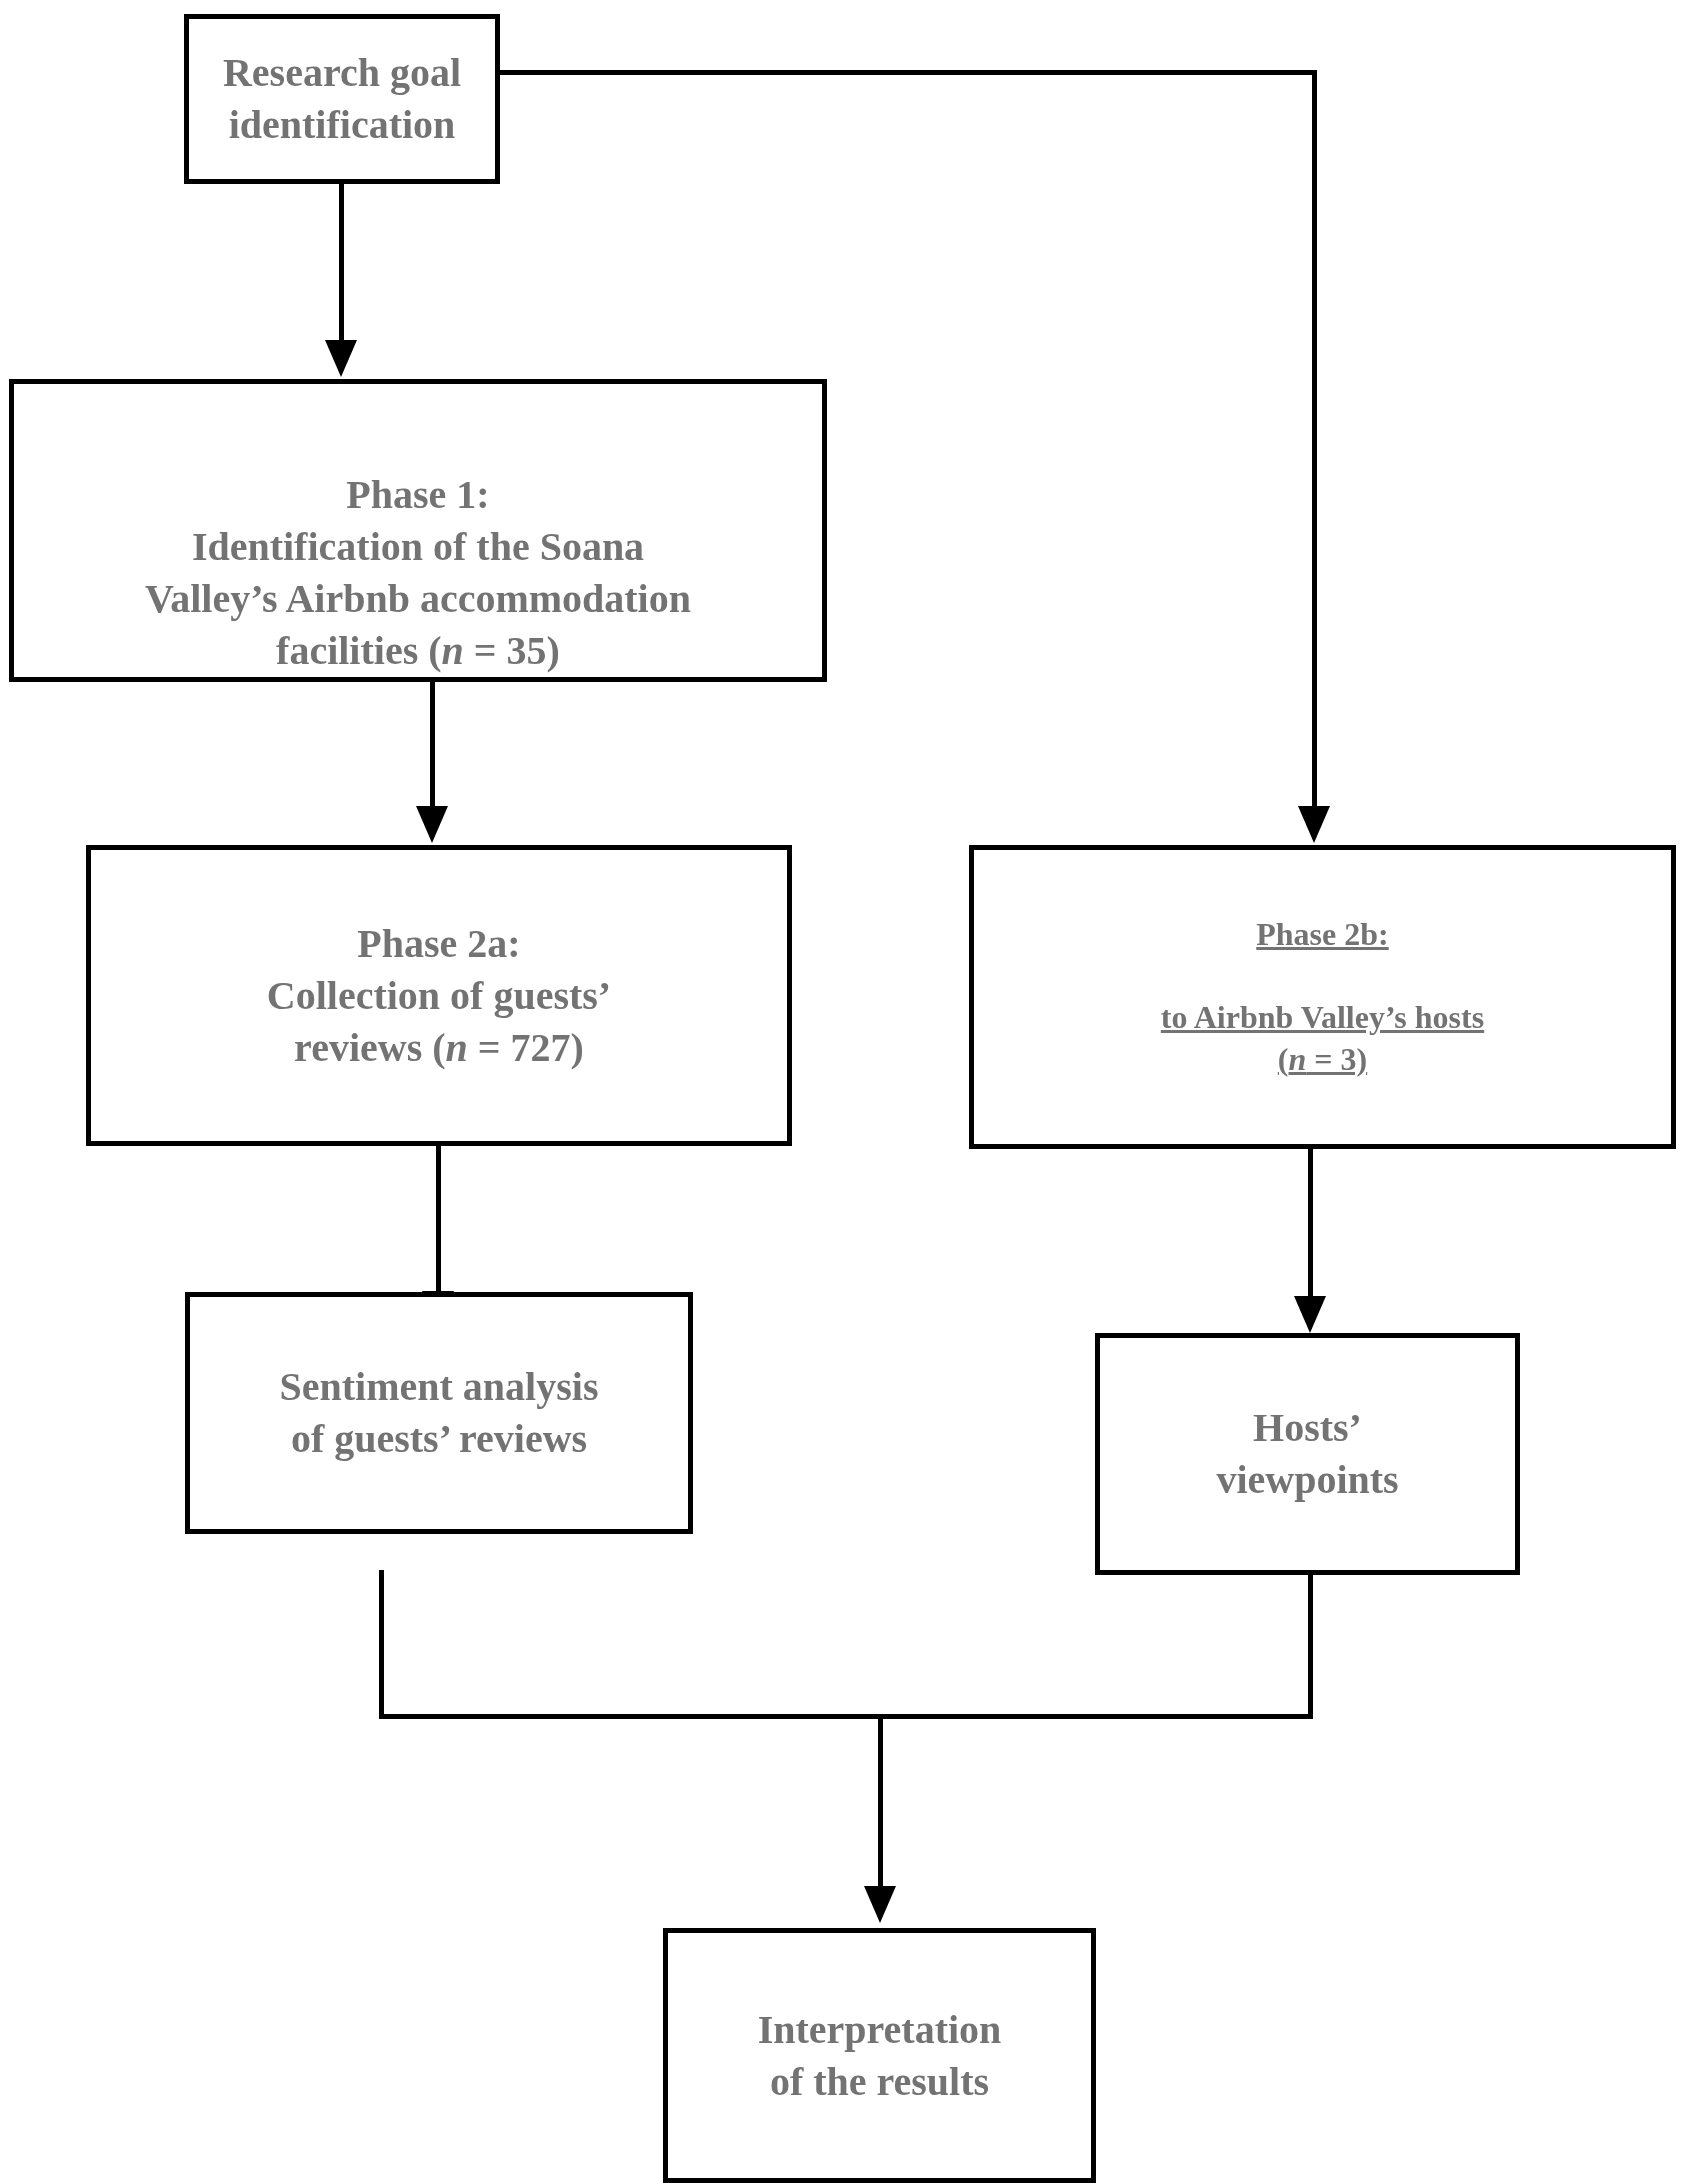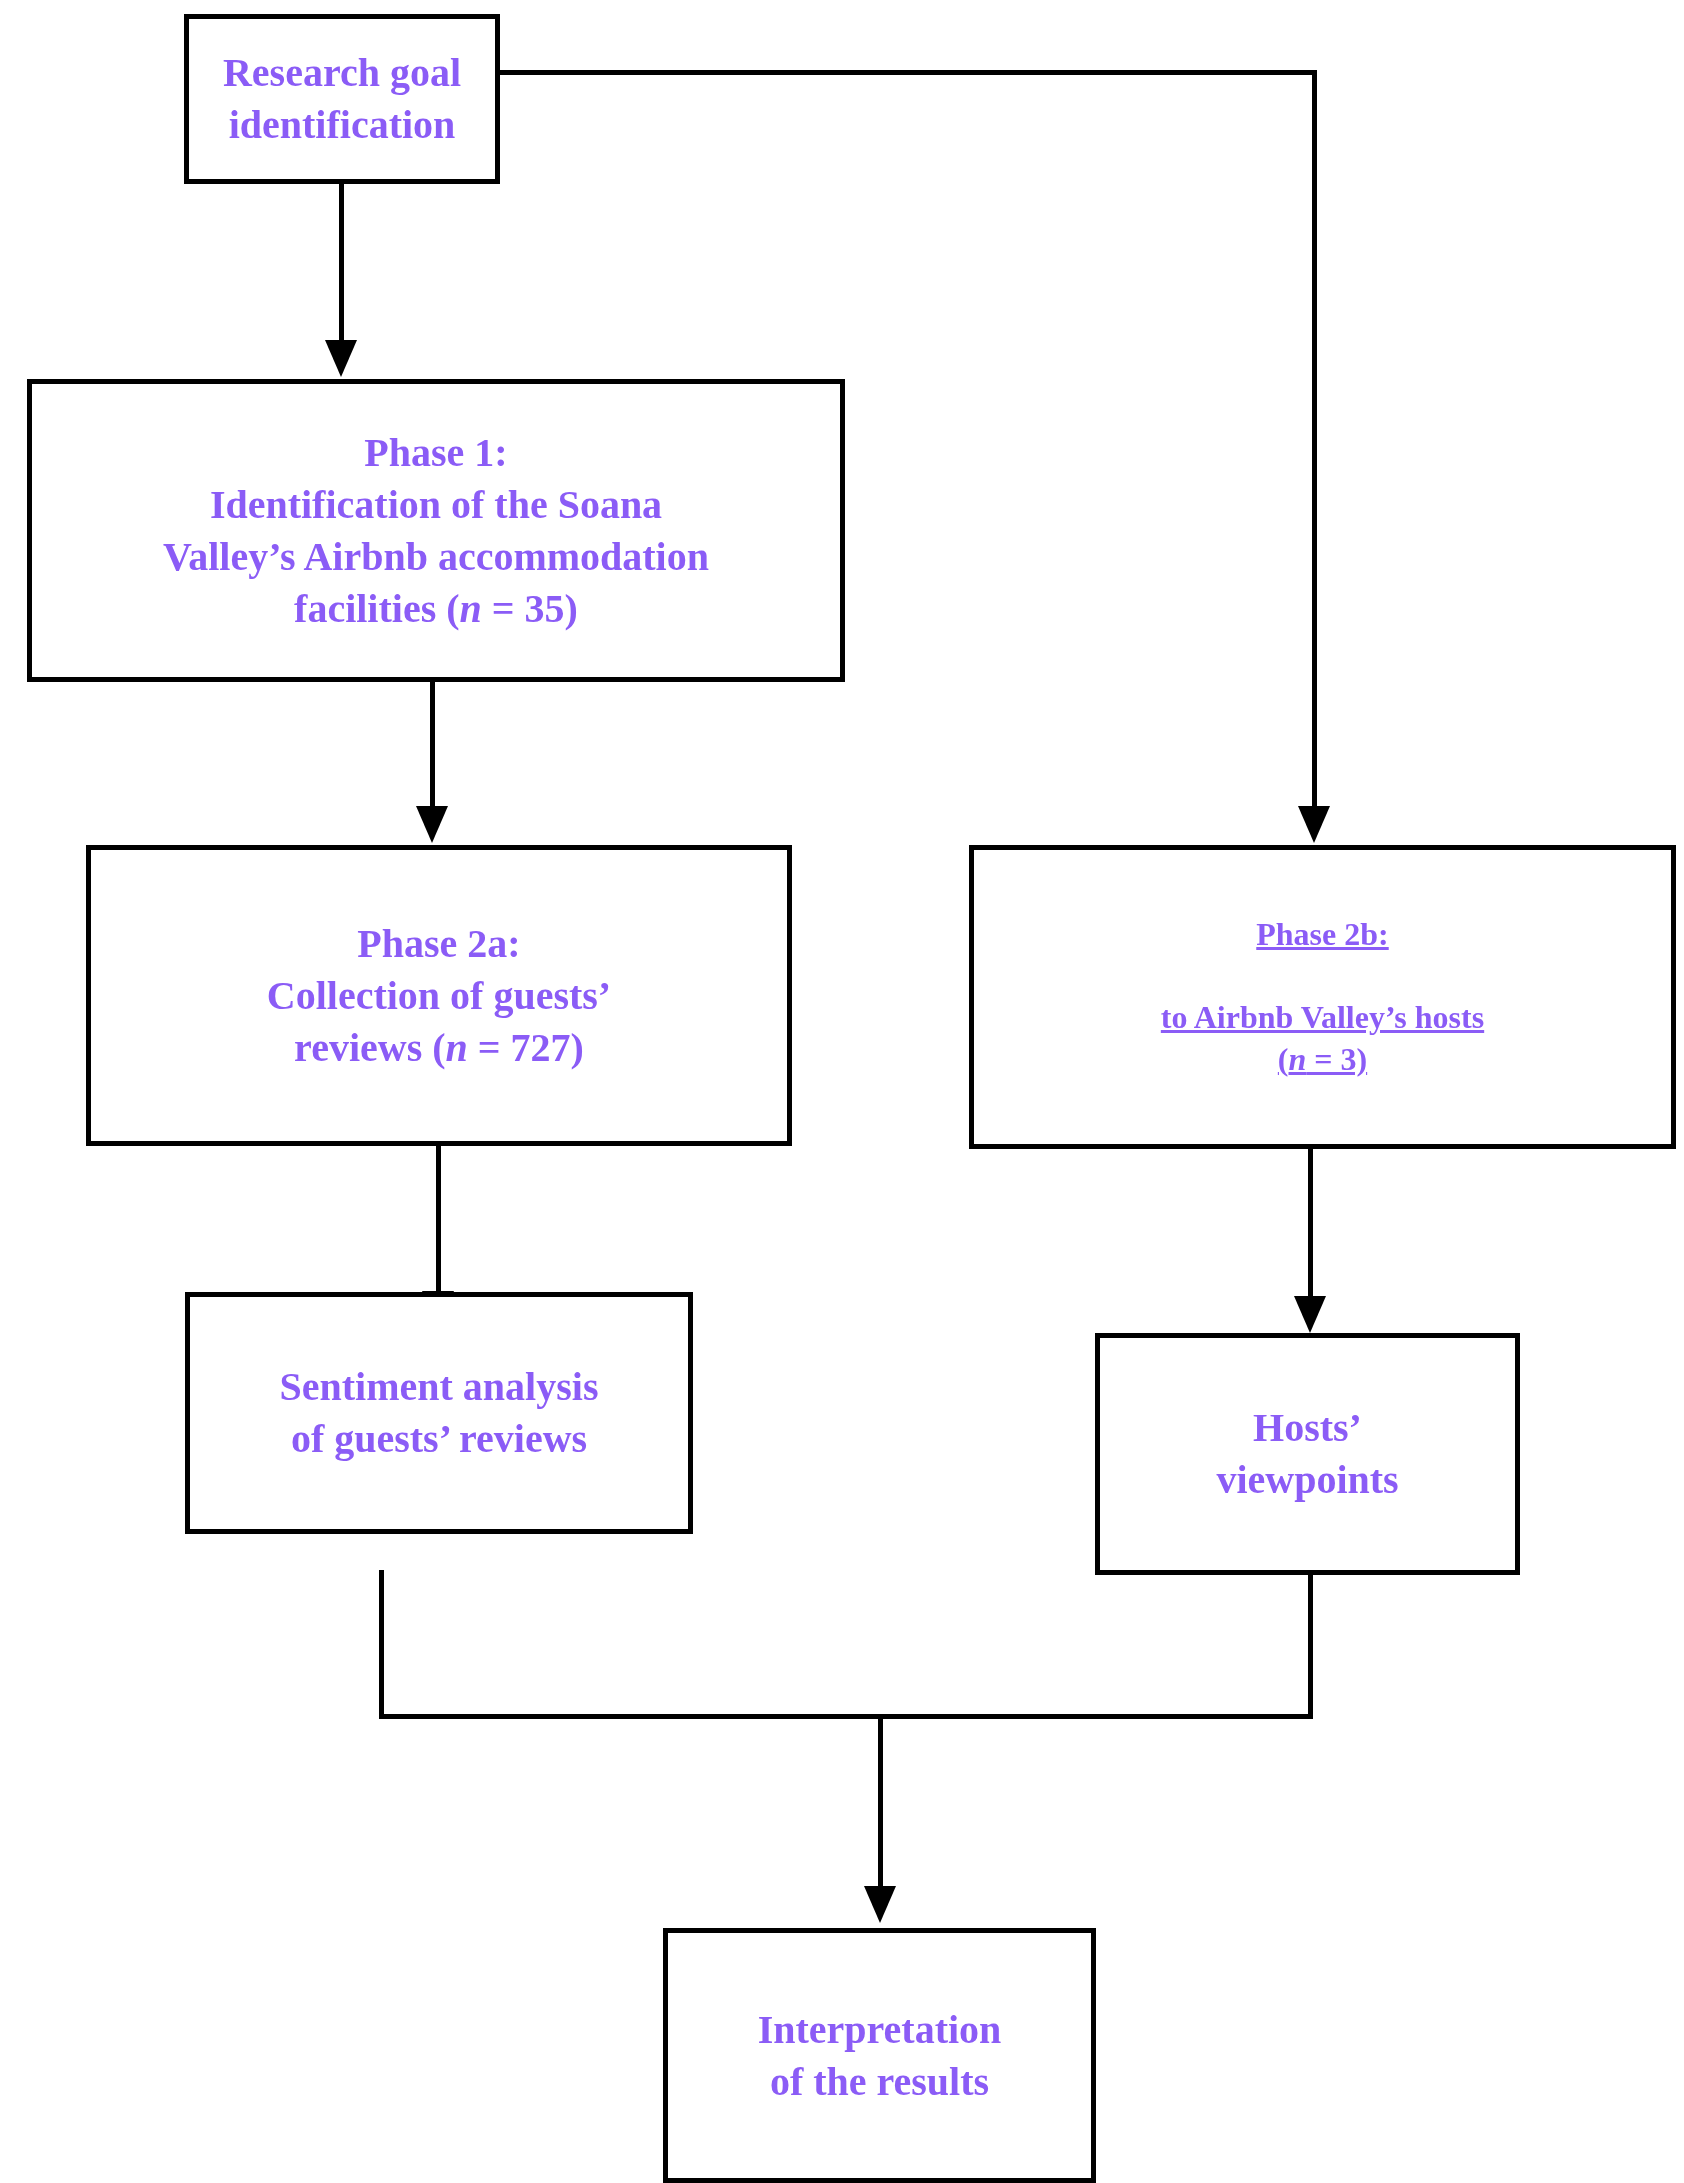--- a/index.html
+++ b/index.html
@@ -17,21 +17,21 @@
   }
   .node {
     position: absolute;
     box-sizing: border-box;
     border: 5.8px solid #000000;
     background: #ffffff;
     display: flex;
     align-items: center;
     justify-content: center;
     text-align: center;
-    color: #8b5cf6;
+    color: #737373;
     font-weight: bold;
     line-height: 1.30;
     z-index: 3;
   }
   .node .txt {
     width: 100%;
     padding: 0 9px;
     box-sizing: border-box;
     white-space: pre-line;
   }
@@ -55,21 +55,21 @@
     width: 0;
     height: 0;
     border-left: 16.7px solid transparent;
     border-right: 16.7px solid transparent;
     border-top: 37px solid #000000;
     z-index: 2;
   }
 
   
   #node-research-goal { left: 184px; top: 14px;  width: 316px;  height: 170px; font-size: 40px; }
-  #node-phase1        { left: 27px;  top: 379px; width: 818px; height: 303px; font-size: 40px; }
+  #node-phase1        { left: 9px;  top: 379px; width: 818px; height: 303px; font-size: 40px; align-items: flex-end; }
   #node-phase2a       { left: 86px; top: 845px;width: 706px; height: 301px; font-size: 40px; }
   #node-phase2b       { left: 969px;top: 845px;width: 707px; height: 304px; font-size: 32px; text-decoration: underline; }
   #node-sentiment     { left: 185px; top: 1292px;width: 508px;  height: 242px; font-size: 40px; }
   #node-hosts         { left: 1095px;top: 1333px;width: 425px;  height: 242px; font-size: 40px; }
   #node-interpretation{ left: 663px;top: 1928px;width: 433px;  height: 255px; font-size: 40px; }
 </style>
 </head>
 <body>
 
 <div id="canvas">

